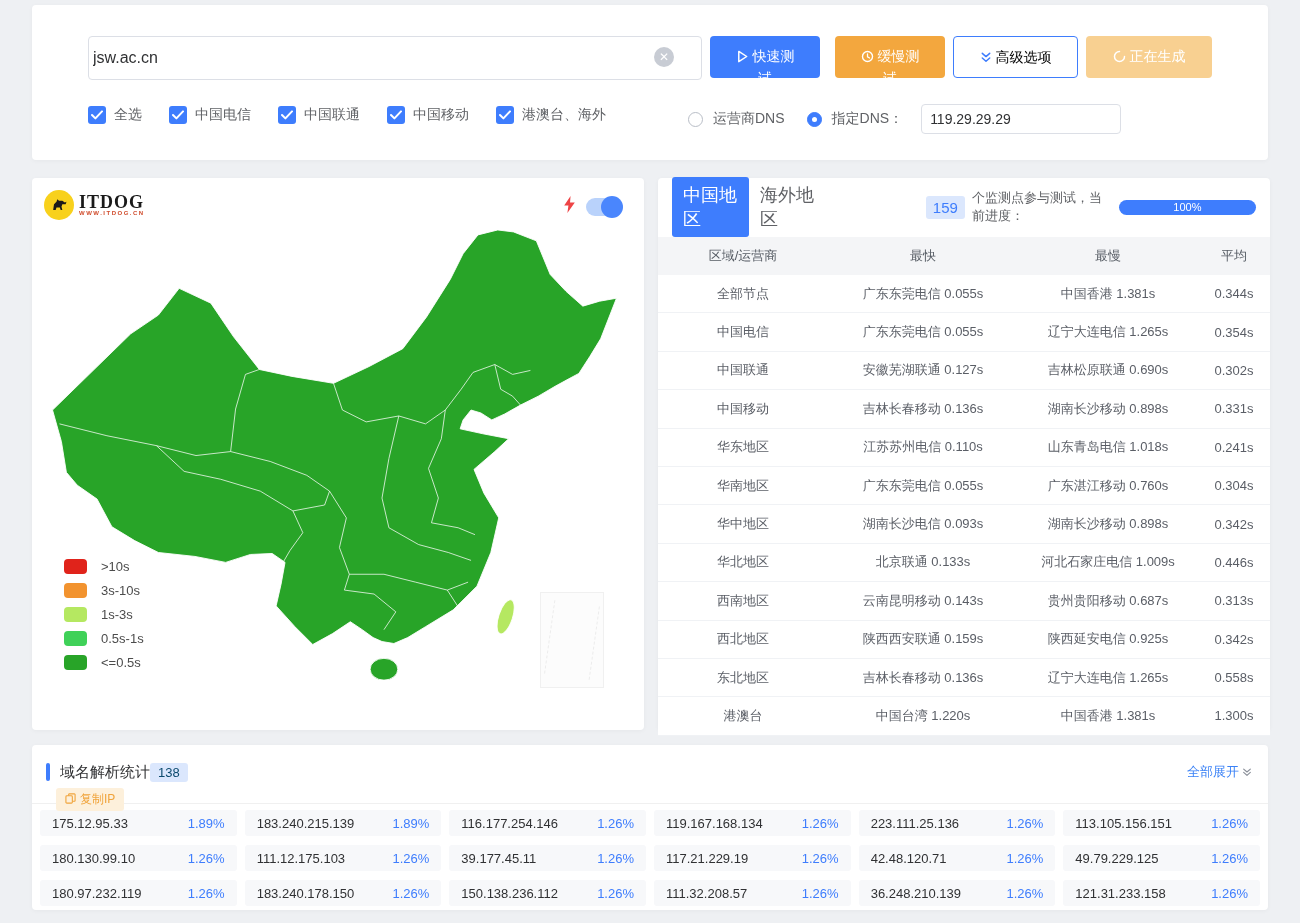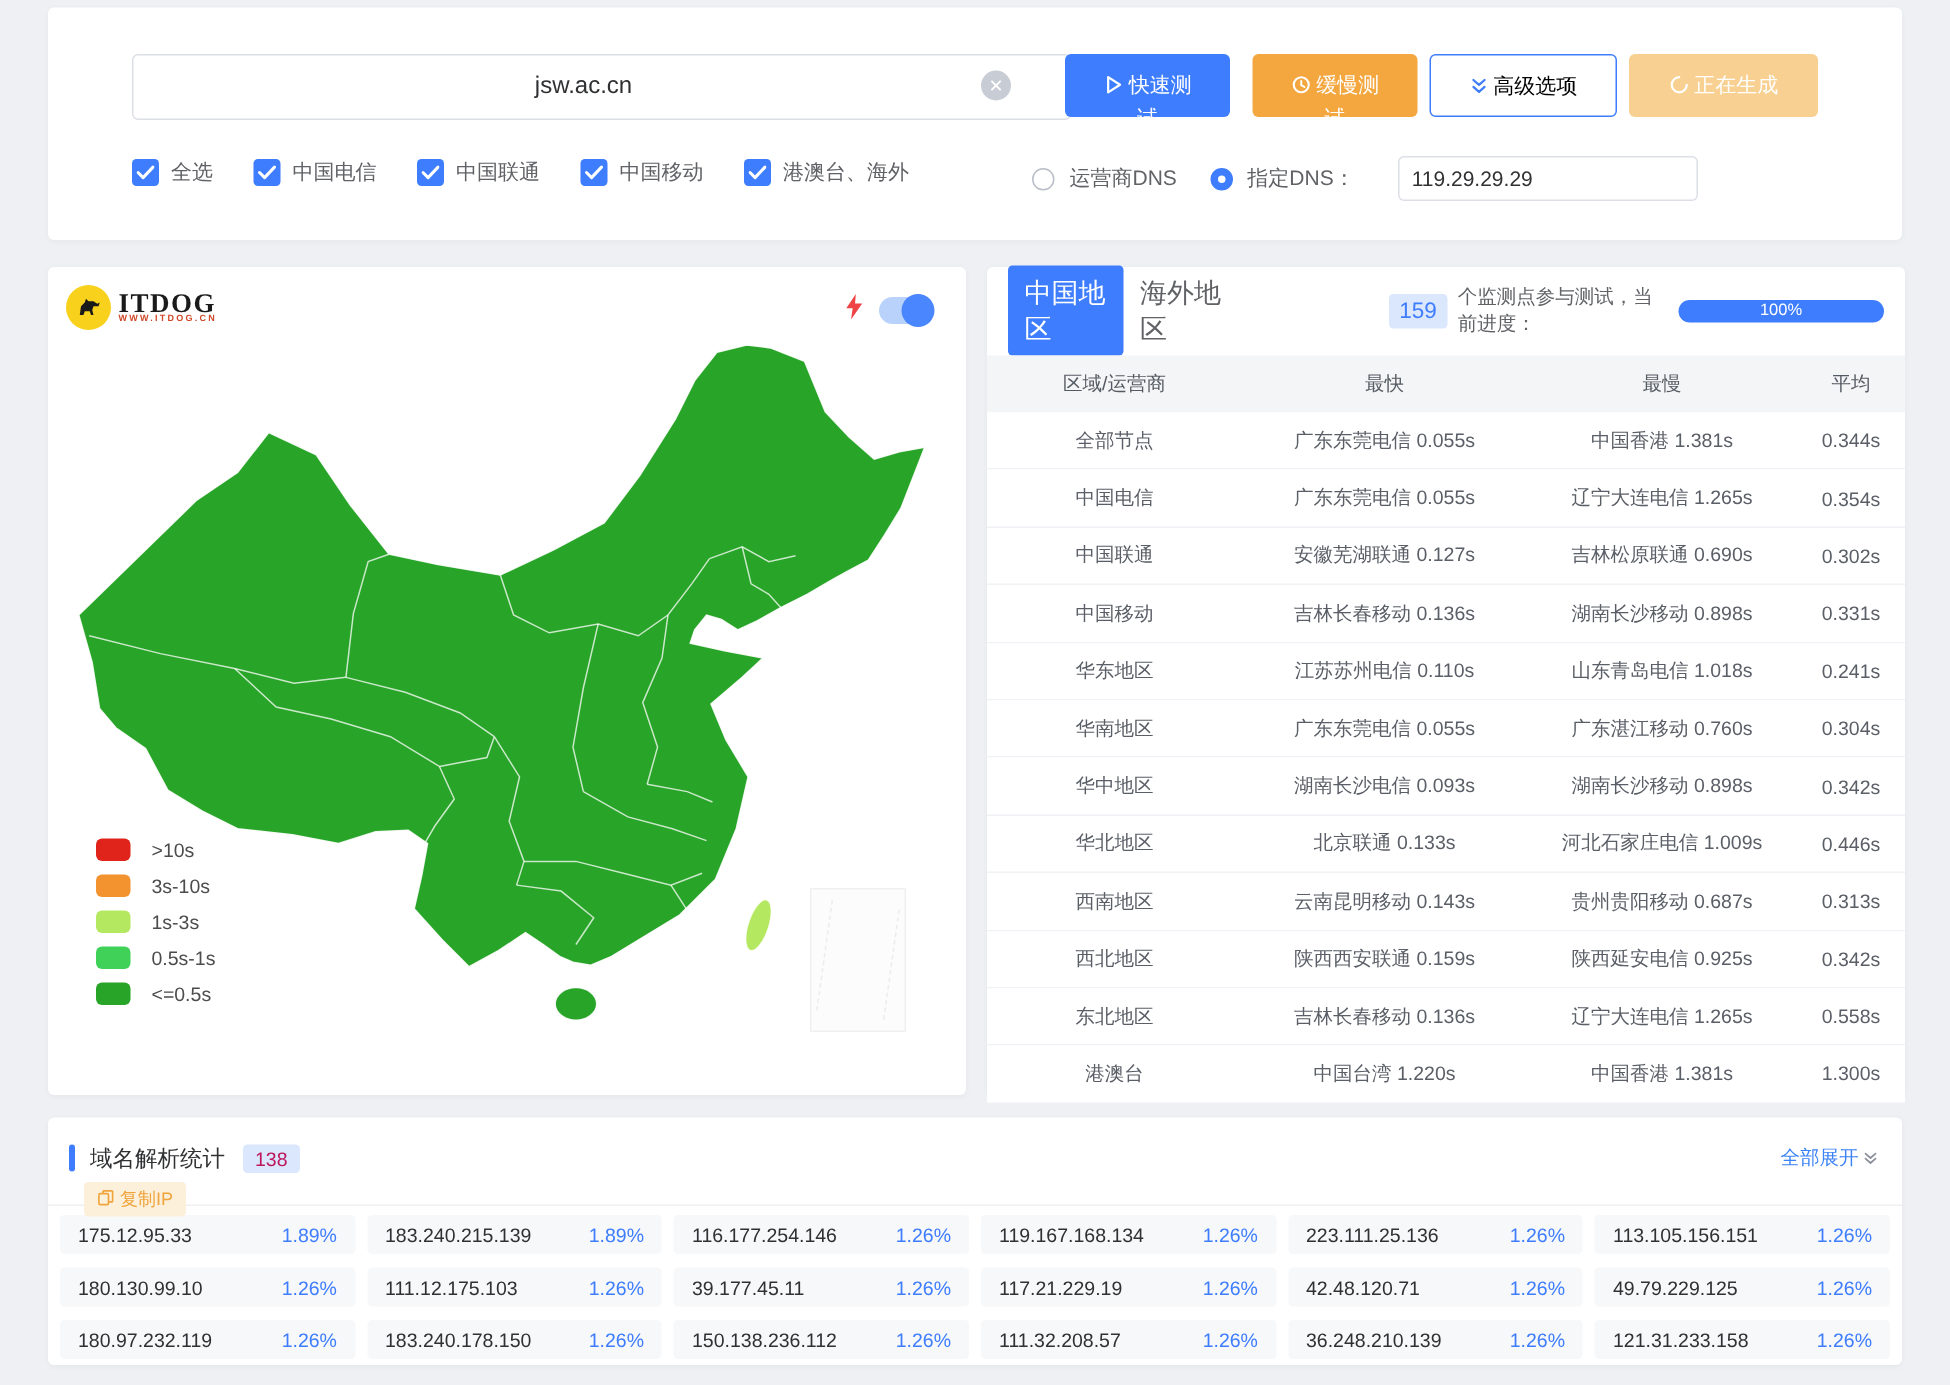--- a/index.html
+++ b/index.html
@@ -8,22 +8,22 @@
     background:#eef0f3;
     font-family:"Liberation Sans","DejaVu Sans",sans-serif;
     color:#303133;overflow:hidden;
   }
   .card{position:absolute;background:#fff;border-radius:4px;box-shadow:0 1px 4px rgba(0,0,0,.04);}
 
   
   #top-card{left:32px;top:5px;width:1236px;height:155px;}
   #search-input{
     position:absolute;left:56px;top:31px;width:568px;height:42px;
-    border:1px solid #dcdfe6;border-radius:4px;padding:0 40px 0 16px;
-    font-size:16px;color:#303133;outline:none;font-family:inherit;text-align:center;
+    border:1px solid #dcdfe6;border-radius:4px;padding:0 40px 0 4px;
+    font-size:16px;color:#303133;outline:none;font-family:inherit;
   }
   #search-clear{
     position:absolute;left:622px;top:42px;width:20px;height:20px;border-radius:50%;
     background:#c8ccd4;color:#fff;font-size:12px;line-height:20px;text-align:center;cursor:pointer;
   }
   #checkbox-row{position:absolute;left:56px;top:101px;display:flex;gap:27px;align-items:center;}
   .cb{display:flex;align-items:center;gap:8px;cursor:pointer;}
   .cb .box{width:18px;height:18px;border-radius:3px;background:#3e7dfd;display:flex;align-items:center;justify-content:center;}
   .cb .box svg{width:12px;height:10px;}
   .cb .lbl{font-size:14px;color:#606266;}
@@ -33,21 +33,21 @@
   .btn .ic{display:inline-block;vertical-align:-2px;margin-right:4px;}
   #btn-fast{left:678px;width:110px;background:#3e7dfd;}
   #btn-slow{left:803px;width:110px;background:#f3a73e;}
   #btn-adv{left:921px;width:125px;background:#fff;border:1px solid #3e7dfd;color:#000000;line-height:20px;}
   #btn-gen{left:1054px;width:126px;background:#f8d091;}
   #dns-row{position:absolute;left:656px;top:99px;display:flex;align-items:center;gap:10px;font-size:14px;color:#606266;}
   .radio{width:15px;height:15px;border-radius:50%;border:1px solid #b9bec7;box-sizing:border-box;display:inline-block;}
   .radio.on{border:1px solid #3e7dfd;position:relative;background:#3e7dfd;}
   .radio.on:after{content:"";position:absolute;left:4px;top:4px;width:5px;height:5px;border-radius:50%;background:#fff;}
   #dns-input{width:182px;height:28px;border:1px solid #dcdfe6;border-radius:4px;padding:0 8px;
-    font-size:14px;color:#303133;outline:none;font-family:inherit;margin-left:19px;}
+    font-size:14px;color:#303133;outline:none;font-family:inherit;margin-left:8px;}
 
   
   #map-card{left:32px;top:178px;width:612px;height:552px;}
   #logo{position:absolute;left:12px;top:12px;display:flex;align-items:center;gap:5px;}
   #logo .dot{width:30px;height:30px;border-radius:50%;background:#f8d11c;display:flex;align-items:center;justify-content:center;}
   #logo .name{font-family:"Liberation Serif","DejaVu Serif",serif;font-weight:bold;font-size:18px;color:#1a1a1a;letter-spacing:1px;line-height:15px;}
   #logo .sub{font-size:6px;color:#d04a2a;letter-spacing:1.5px;font-weight:bold;}
   #map-tools{position:absolute;right:22px;top:18px;display:flex;align-items:center;gap:10px;}
   #speed-toggle{width:36px;height:18px;border-radius:9px;background:#b9d2fb;position:relative;cursor:pointer;}
   #speed-toggle .knob{position:absolute;right:-1px;top:-2px;width:22px;height:22px;border-radius:50%;background:#4a86fd;}
@@ -74,21 +74,21 @@
   .trh,.trow{display:grid;grid-template-columns:170px 190px 180px 72px;align-items:center;}
   .trh{height:38px;background:#f4f5f7;font-size:13px;color:#555b63;}
   .trow{height:37.4px;border-bottom:1px solid #f0f2f5;font-size:13px;color:#5a5e66;background:#fff;}
   .trh span,.trow span{text-align:center;}
 
   
   #dns-card{left:32px;top:745px;width:1236px;height:165px;}
   #dns-head{position:absolute;left:14px;top:16px;right:16px;height:22px;display:flex;align-items:center;}
   #dns-bar{width:4px;height:18px;background:#3e7dfd;border-radius:2px;margin-right:10px;}
   #dns-title{font-size:15px;color:#303133;}
-  #dns-count{margin-left:12px;background:#dbe7fd;color:#be185d;font-size:13px;padding:2px 8px;border-radius:3px;}
+  #dns-count{margin-left:0;background:#dbe7fd;color:#0c4a6e;font-size:13px;padding:2px 8px;border-radius:3px;}
   #expand-all{margin-left:auto;font-size:13px;color:#3b82f6;cursor:pointer;display:flex;align-items:center;gap:3px;}
   #copy-ip{position:absolute;left:24px;top:43px;background:#fdf0db;color:#f0a43c;font-size:12px;
     padding:3px 9px;border-radius:3px;cursor:pointer;display:flex;align-items:center;gap:4px;z-index:2;}
   #dns-divider{position:absolute;left:0;top:58px;width:1236px;height:1px;background:#f0f0f0;}
   #ip-grid{position:absolute;left:8px;top:65px;right:8px;display:grid;
     grid-template-columns:repeat(6,1fr);gap:9px 8px;}
   .ip-item{background:#f7f8fa;border-radius:3px;height:26px;display:flex;align-items:center;
     justify-content:space-between;padding:0 12px;cursor:pointer;}
   .ip-item .ip{font-size:13px;color:#303133;}
   .ip-item .pct{font-size:13px;color:#3e7dfd;}

